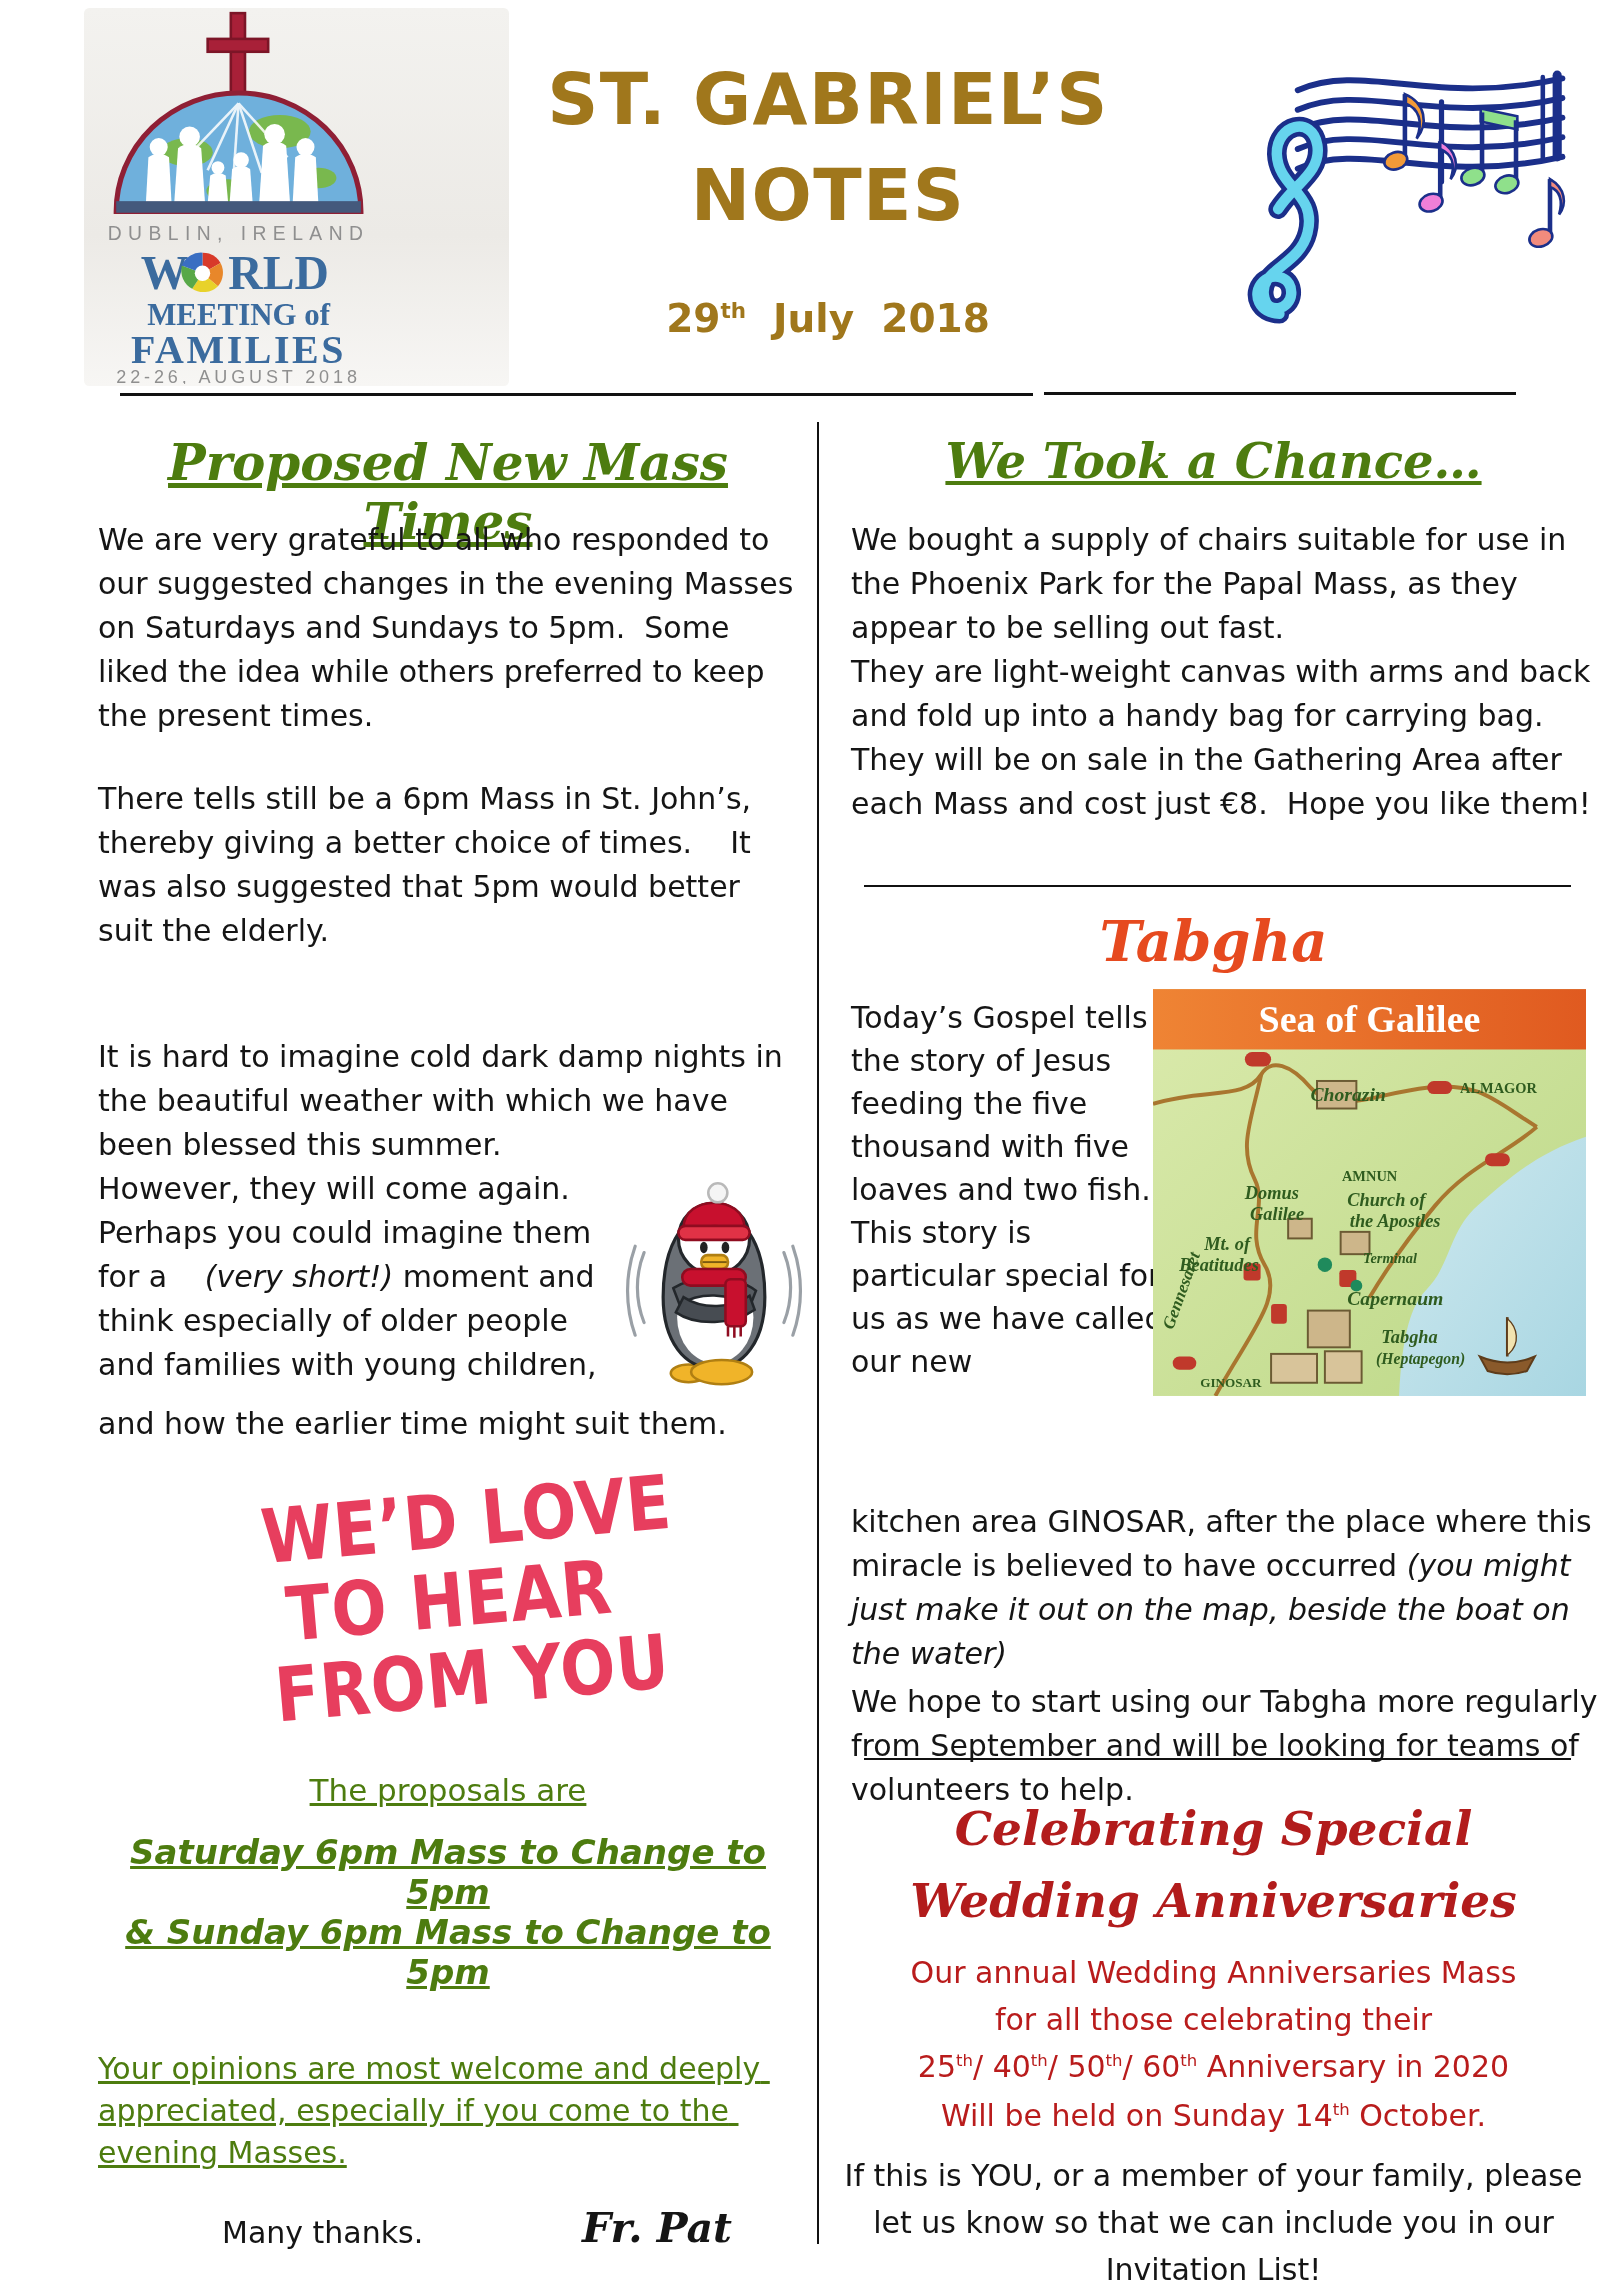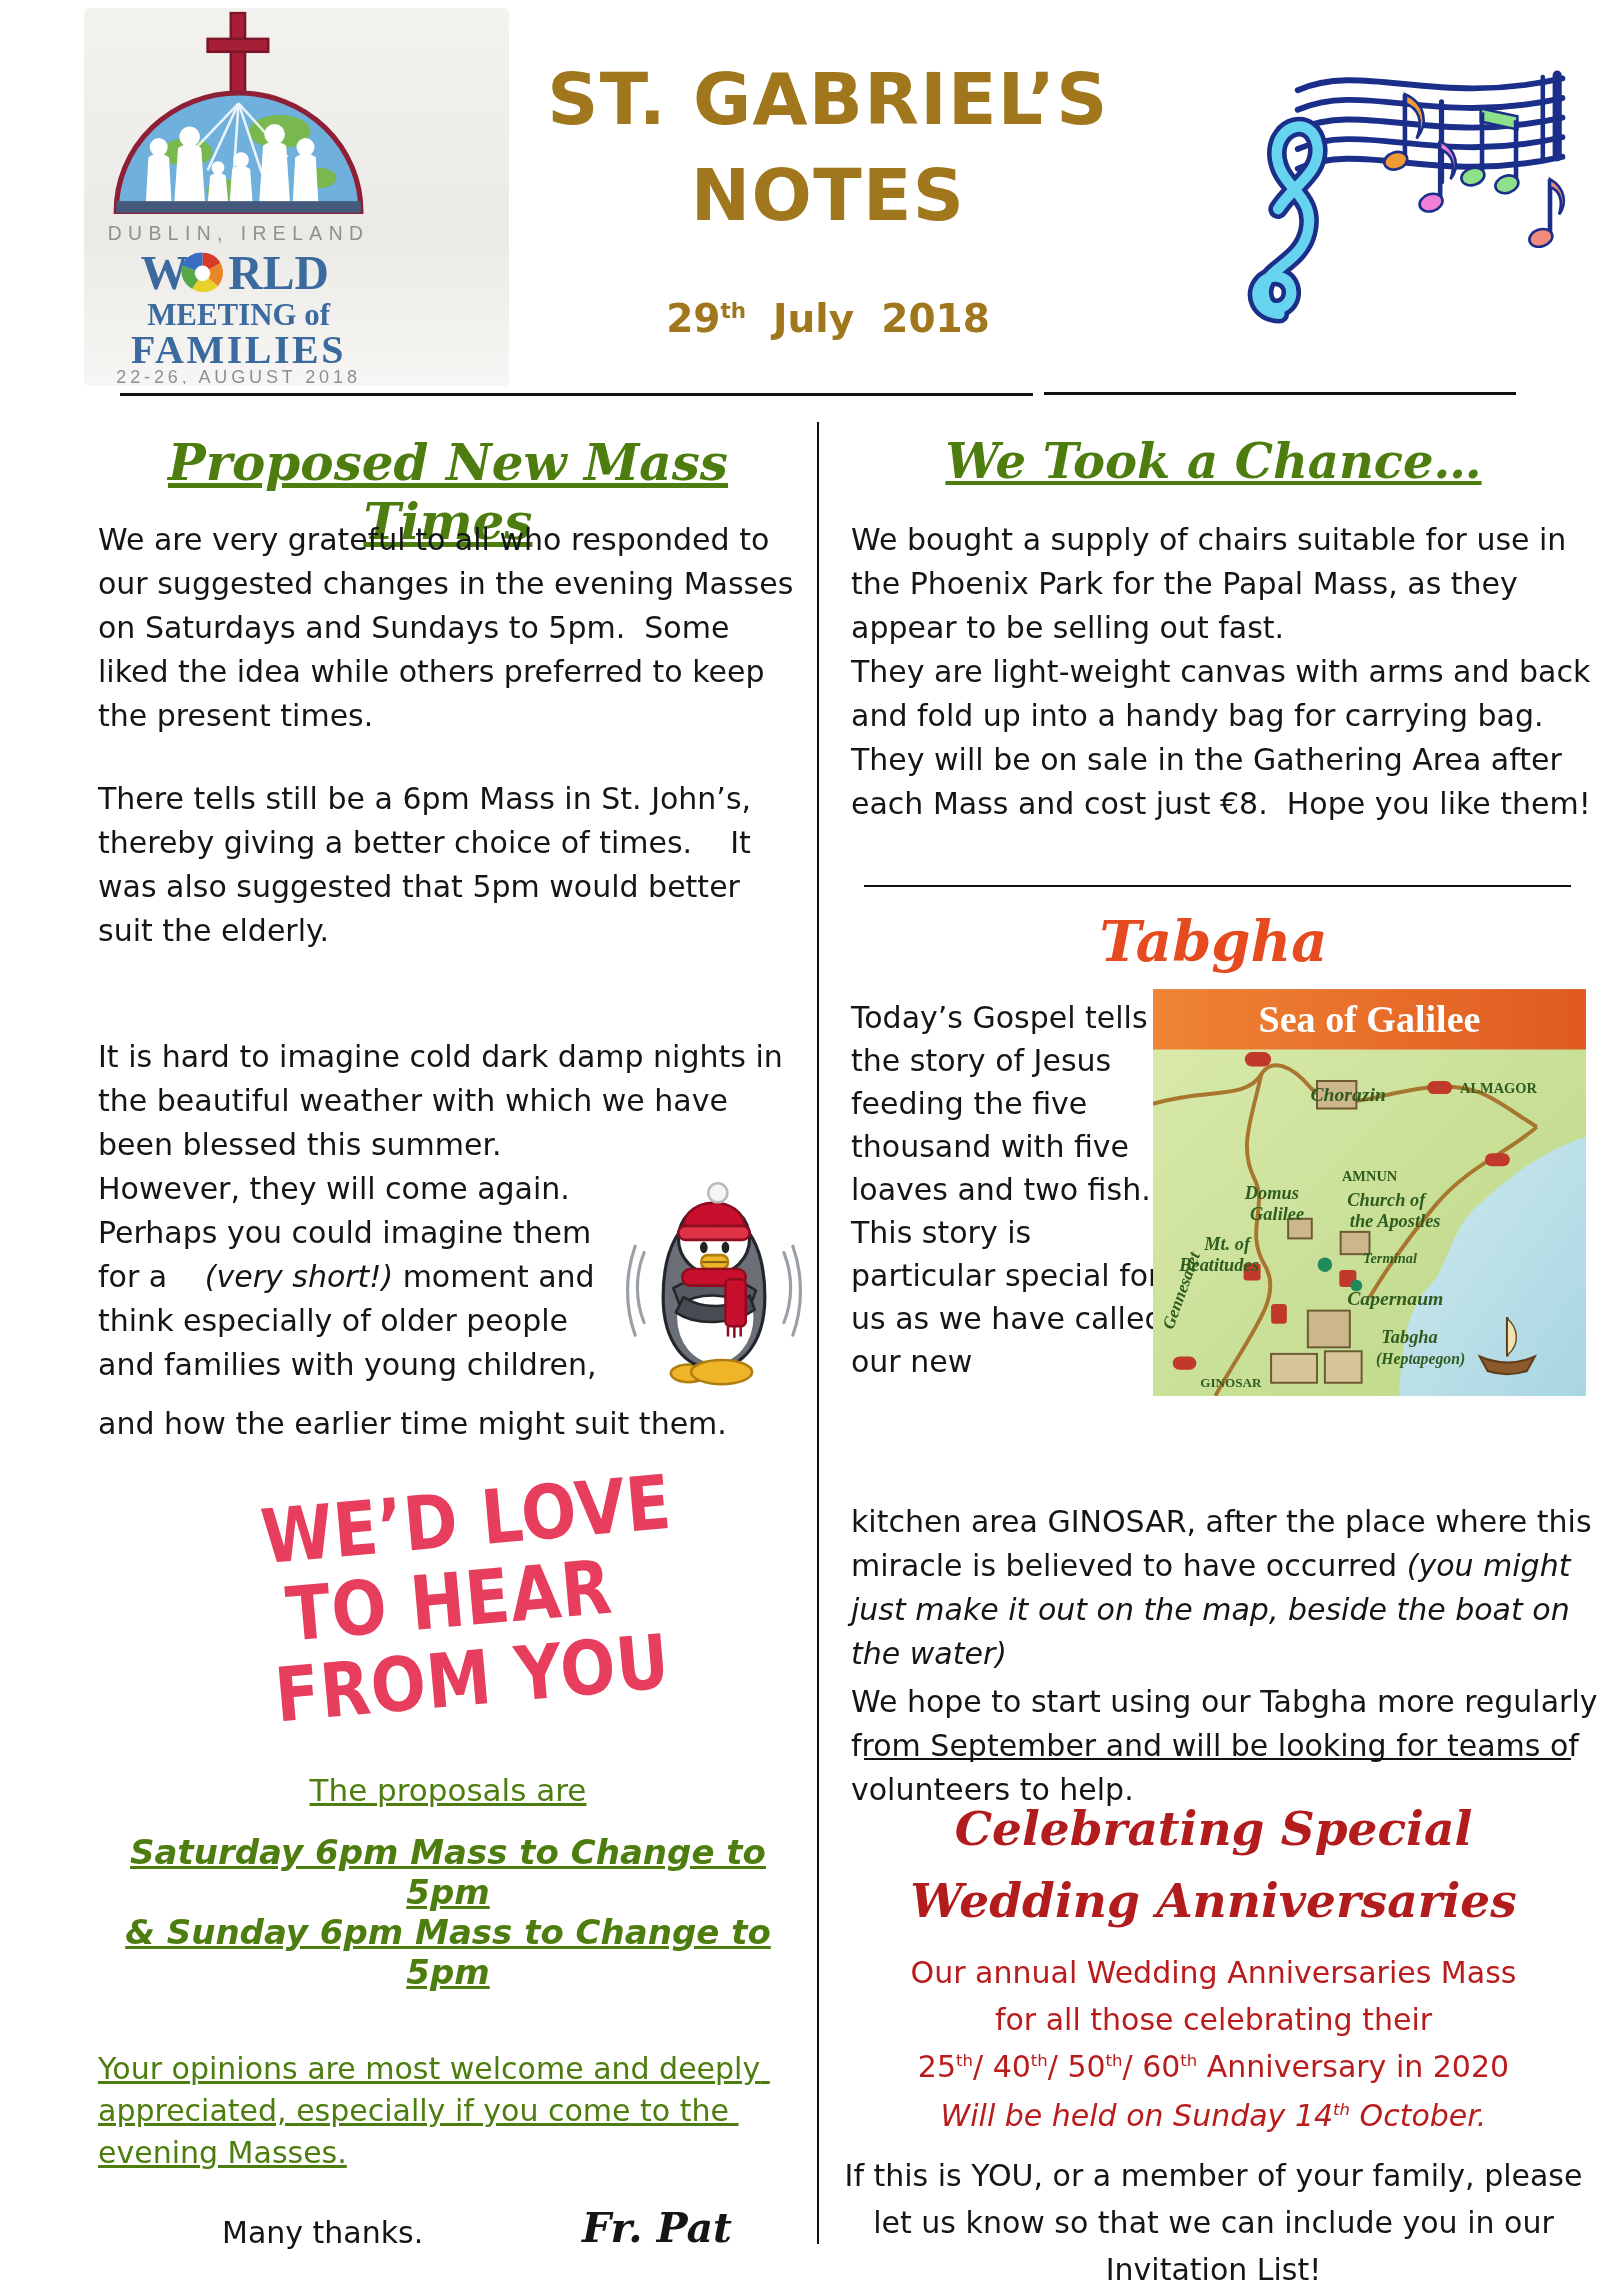--- a/index.html
+++ b/index.html
@@ -313,18 +313,18 @@
   <div class="abs comic prewrap" style="left:851px;top:1680px;width:753px;font-size:30px;line-height:44px;">We hope to start using our Tabgha more regularly from September and will be looking for teams of volunteers to help.</div>
 
   <div class="abs rule" style="left:864px;top:1758px;width:707px;height:2px;"></div>
 
   <div class="abs scripthead darkred center" style="left:844px;top:1801px;width:739px;font-size:47px;">Celebrating Special</div>
   <div class="abs scripthead darkred center" style="left:844px;top:1873px;width:739px;font-size:47px;">Wedding Anniversaries</div>
 
   <div class="abs comic redtxt center" style="left:844px;top:1955px;width:739px;font-size:30px;">Our annual Wedding Anniversaries Mass</div>
   <div class="abs comic redtxt center" style="left:844px;top:2002px;width:739px;font-size:30px;">for all those celebrating their</div>
   <div class="abs comic redtxt center" style="left:844px;top:2049px;width:739px;font-size:30px;"><span>25</span><sup class="th">th</sup><span>/ 40</span><sup class="th">th</sup><span>/ 50</span><sup class="th">th</sup><span>/ 60</span><sup class="th">th</sup><span> Anniversary in 2020</span></div>
-  <div class="abs comic redtxt center" style="left:844px;top:2098px;width:739px;font-size:30px;font-style:italic;"><span>Will be held on Sunday 14</span><sup class="th">th</sup><span> October.</span></div>
+  <div class="abs comic redtxt center" style="left:844px;top:2098px;width:739px;font-size:30px;"><span>Will be held on Sunday 14</span><sup class="th">th</sup><span> October.</span></div>
 
   <div class="abs comic center prewrap" style="left:844px;top:2152px;width:739px;font-size:30px;line-height:47px;">If this is YOU, or a member of your family, please let us know so that we can include you in our Invitation List!</div>
 
 </div>
 
 
 </body></html>

